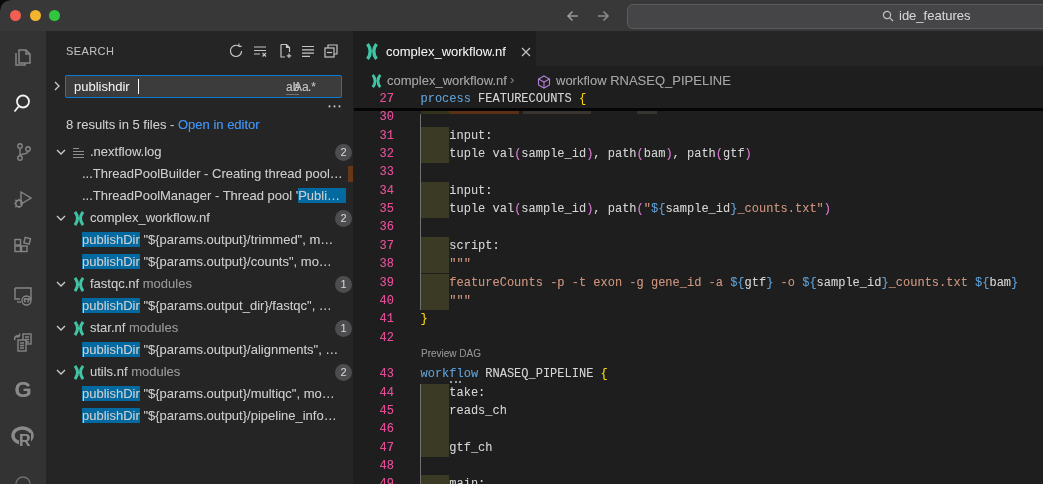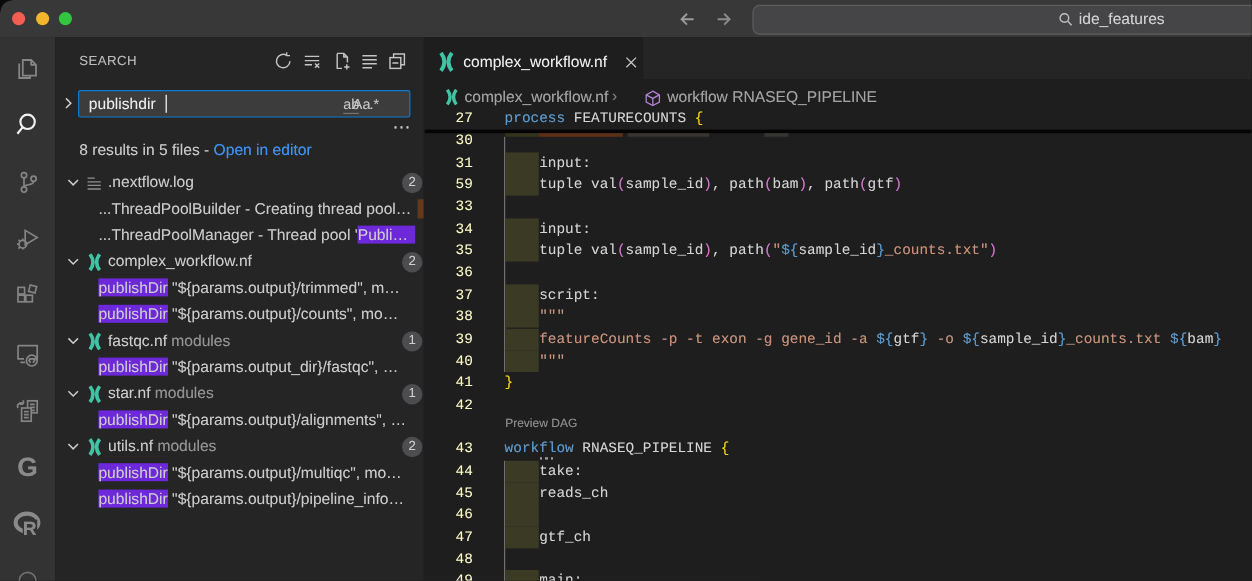--- a/index.html
+++ b/index.html
@@ -26,30 +26,30 @@
   #summary{left:66px;top:117px;font-size:13px;color:#cccccc;}
   #summary a{color:#3794ff;text-decoration:none;}
   .trow{left:46px;width:307px;height:22px;font-size:13px;color:#cccccc;white-space:pre;overflow:hidden;padding-left:12px;}
   .chev{position:absolute;left:10px;top:6px;width:10px;height:10px;}
   .ficon{position:absolute;left:25px;top:4px;}
   .fname{position:absolute;left:44px;top:3px;}
   .dim{color:#949494;}
   .badge{position:absolute;left:289px;top:3px;width:17px;height:17px;border-radius:50%;background:#4d4d50;
          color:#cfcfcf;font-size:11px;text-align:center;line-height:17px;}
   .mtext{position:absolute;left:36px;top:3px;white-space:pre;}
-  .hl{background:#6d28d9;}
+  .hl{background:#0369a1;}
   
   #tabbar{left:354px;top:31px;width:689px;height:35px;background:#252526;}
   #tab{left:354px;top:31px;width:182px;height:35px;background:#1e1e1e;}
   #tabname{left:386px;top:44px;font-size:13px;color:#f0f0f0;}
   #breadcrumb{left:354px;top:66px;width:689px;height:23px;background:#1e1e1e;font-size:13px;color:#a3a3a3;}
   #sticky{left:354px;top:89px;width:689px;height:19px;background:#1e1e1e;}
   #stickyshadow{left:354px;top:108px;width:689px;height:2.5px;background:#050505;}
   .crow{left:354px;width:689px;height:19px;font-family:"Liberation Mono",monospace;font-size:12px;line-height:18.4px;white-space:pre;color:#d4d4d4;}
-  .lnum{position:absolute;left:354px;top:0;width:40px;text-align:right;color:#fef9c3;}
+  .lnum{position:absolute;left:354px;top:0;width:40px;text-align:right;color:#ec4899;}
   .code{position:absolute;left:66.5px;top:0;}
   .band{position:absolute;left:421px;width:28px;height:18.4px;background:#3a3a25;}
   .guide{position:absolute;left:420px;width:1px;background:#707070;}
   .kw{color:#569cd6;}
   .gold{color:#ffd700;}
   .orc{color:#da70d6;}
   .str{color:#ce9178;}
   .codelens{left:421px;top:348px;font-size:10px;color:#8f8f8f;font-family:"Liberation Sans",sans-serif;}
 </style>
 </head>
@@ -280,21 +280,21 @@
 <div class="abs band" style="top:273.5px;"></div>
 <div class="abs band" style="top:291.8px;"></div>
 <div class="abs band" style="top:383.6px;"></div>
 <div class="abs band" style="top:402px;"></div>
 <div class="abs band" style="top:420.3px;"></div>
 <div class="abs band" style="top:438.7px;"></div>
 <div class="abs band" style="top:475.4px;"></div>
 
 <div class="abs crow" style="top:108.3px;"><span class="lnum" style="left:0;">30</span></div>
 <div class="abs crow" style="top:126.7px;"><span class="lnum" style="left:0;">31</span><span class="code">    input:</span></div>
-<div class="abs crow" style="top:145px;"><span class="lnum" style="left:0;">59</span><span class="code">    tuple val<span class="orc">(</span>sample_id<span class="orc">)</span>, path<span class="orc">(</span>bam<span class="orc">)</span>, path<span class="orc">(</span>gtf<span class="orc">)</span></span></div>
+<div class="abs crow" style="top:145px;"><span class="lnum" style="left:0;">32</span><span class="code">    tuple val<span class="orc">(</span>sample_id<span class="orc">)</span>, path<span class="orc">(</span>bam<span class="orc">)</span>, path<span class="orc">(</span>gtf<span class="orc">)</span></span></div>
 <div class="abs crow" style="top:163.4px;"><span class="lnum" style="left:0;">33</span></div>
 <div class="abs crow" style="top:181.7px;"><span class="lnum" style="left:0;">34</span><span class="code">    input:</span></div>
 <div class="abs crow" style="top:200.1px;"><span class="lnum" style="left:0;">35</span><span class="code">    tuple val<span class="orc">(</span>sample_id<span class="orc">)</span>, path<span class="orc">(</span><span class="str">"</span><span class="kw">${</span>sample_id<span class="kw">}</span><span class="str">_counts.txt"</span><span class="orc">)</span></span></div>
 <div class="abs crow" style="top:218.4px;"><span class="lnum" style="left:0;">36</span></div>
 <div class="abs crow" style="top:236.8px;"><span class="lnum" style="left:0;">37</span><span class="code">    script:</span></div>
 <div class="abs crow" style="top:255.1px;"><span class="lnum" style="left:0;">38</span><span class="code">    <span class="str">"""</span></span></div>
 <div class="abs crow" style="top:273.5px;"><span class="lnum" style="left:0;">39</span><span class="code">    <span class="str">featureCounts -p -t exon -g gene_id -a </span><span class="kw">${</span>gtf<span class="kw">}</span><span class="str"> -o </span><span class="kw">${</span>sample_id<span class="kw">}</span><span class="str">_counts.txt </span><span class="kw">${</span>bam<span class="kw">}</span></span></div>
 <div class="abs crow" style="top:291.8px;"><span class="lnum" style="left:0;">40</span><span class="code">    <span class="str">"""</span></span></div>
 <div class="abs crow" style="top:310.2px;"><span class="lnum" style="left:0;">41</span><span class="code"><span class="gold">}</span></span></div>
 <div class="abs crow" style="top:328.5px;"><span class="lnum" style="left:0;">42</span></div>

